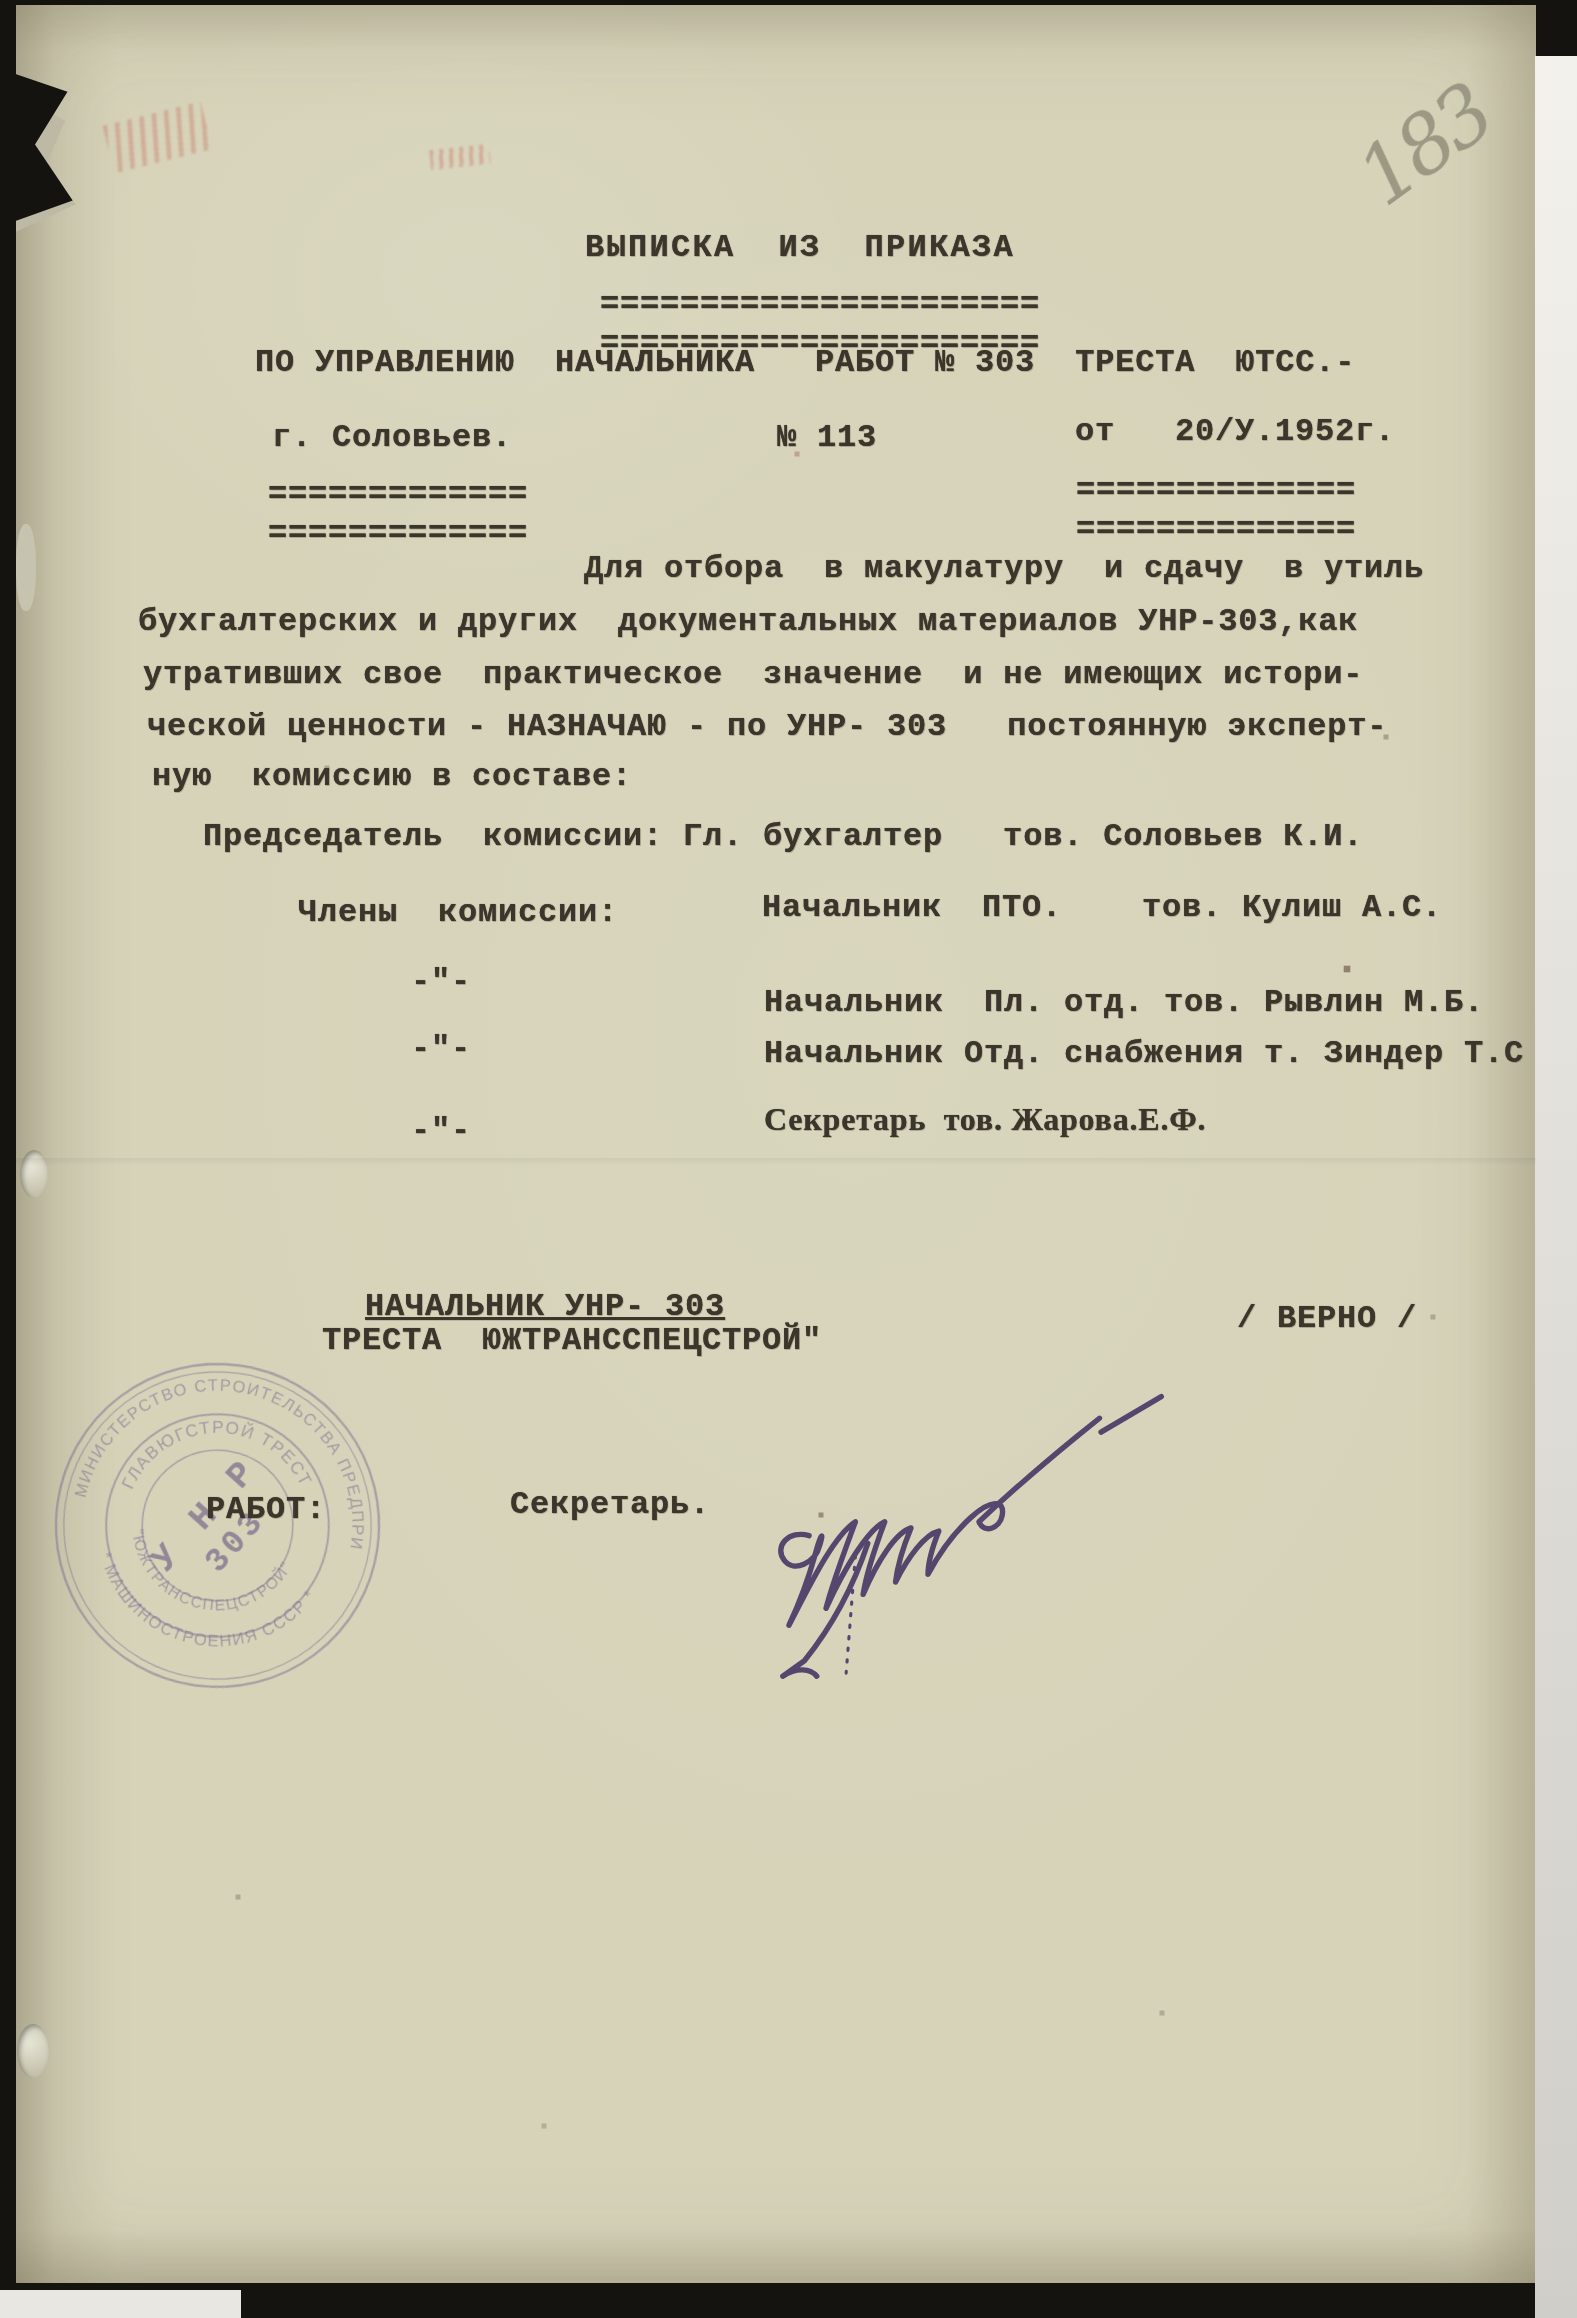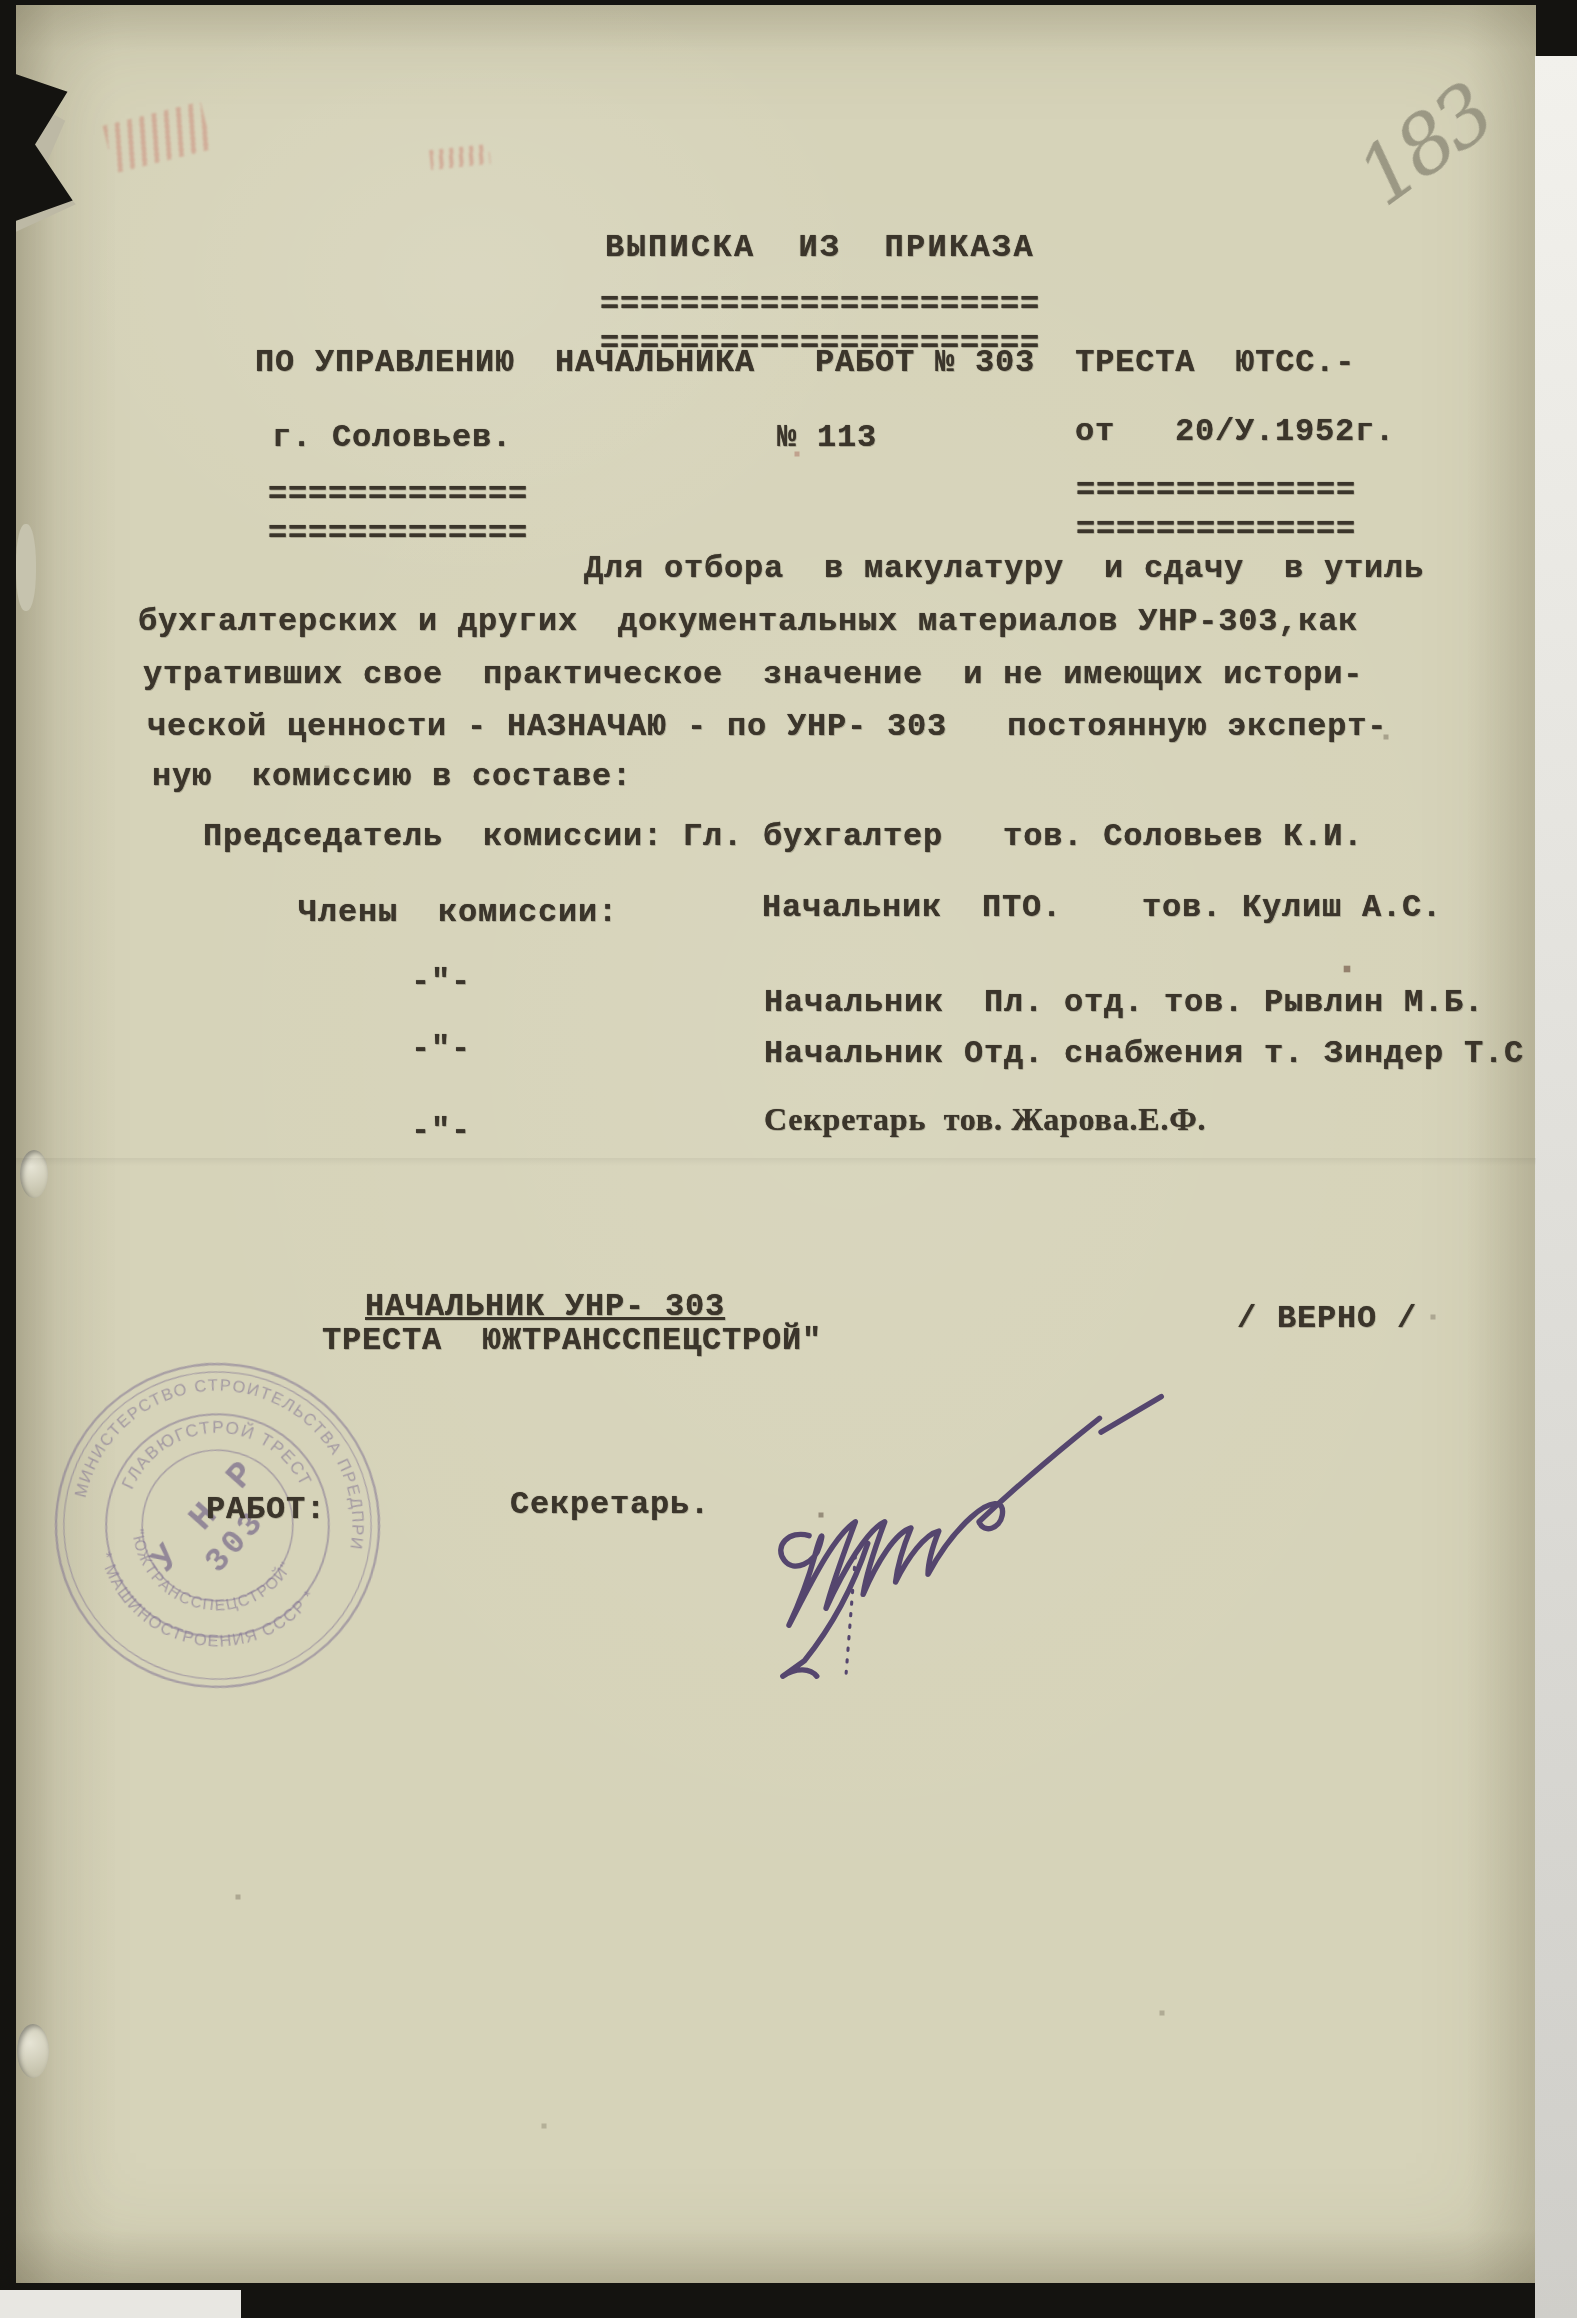--- a/index.html
+++ b/index.html
@@ -78,21 +78,21 @@
 <div class="edge-notch"></div>
 <div class="hole hole1"></div>
 <div class="hole hole2"></div>
 <div class="mark-red1"></div>
 <div class="mark-red2"></div>
 <div class="specks"></div>
 <div class="crease"></div>
 
 <div class="pencil">183</div>
 
-<div class="t title" style="left:605px;top:229px;">ВЫПИСКА  ИЗ  ПРИКАЗА</div>
+<div class="t title" style="left:585px;top:229px;">ВЫПИСКА  ИЗ  ПРИКАЗА</div>
 <div class="t dbl" style="left:600px;top:272px;">
   <span>======================</span>
   <span>======================</span>
 </div>
 
 <div class="t" style="left:255px;top:344px;">ПО УПРАВЛЕНИЮ  НАЧАЛЬНИКА   РАБОТ № 303  ТРЕСТА  ЮТСС.-</div>
 
 <div class="t" style="left:272px;top:419px;">г. Соловьев.</div>
 <div class="t dbl" style="left:268px;top:462px;">
   <span>=============</span>

